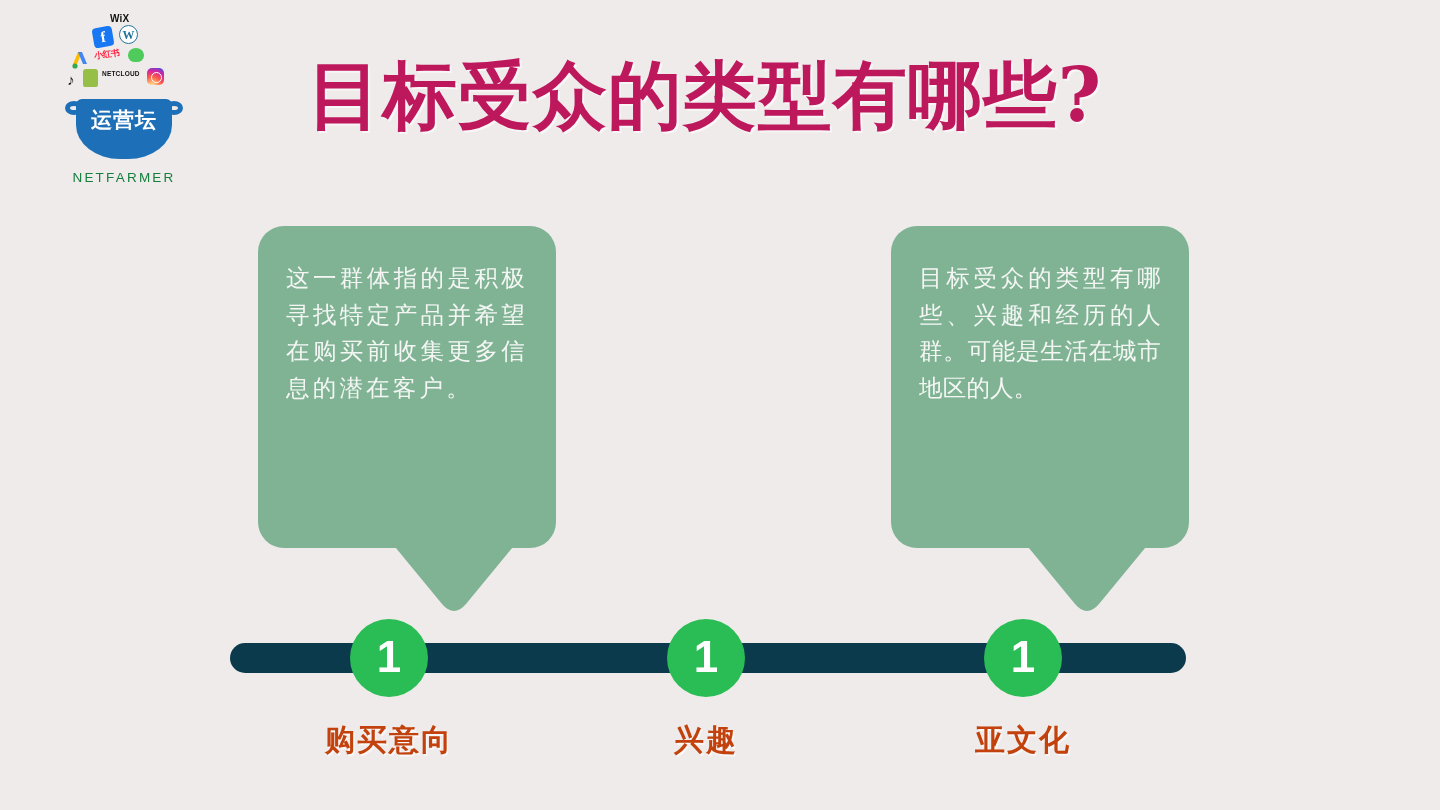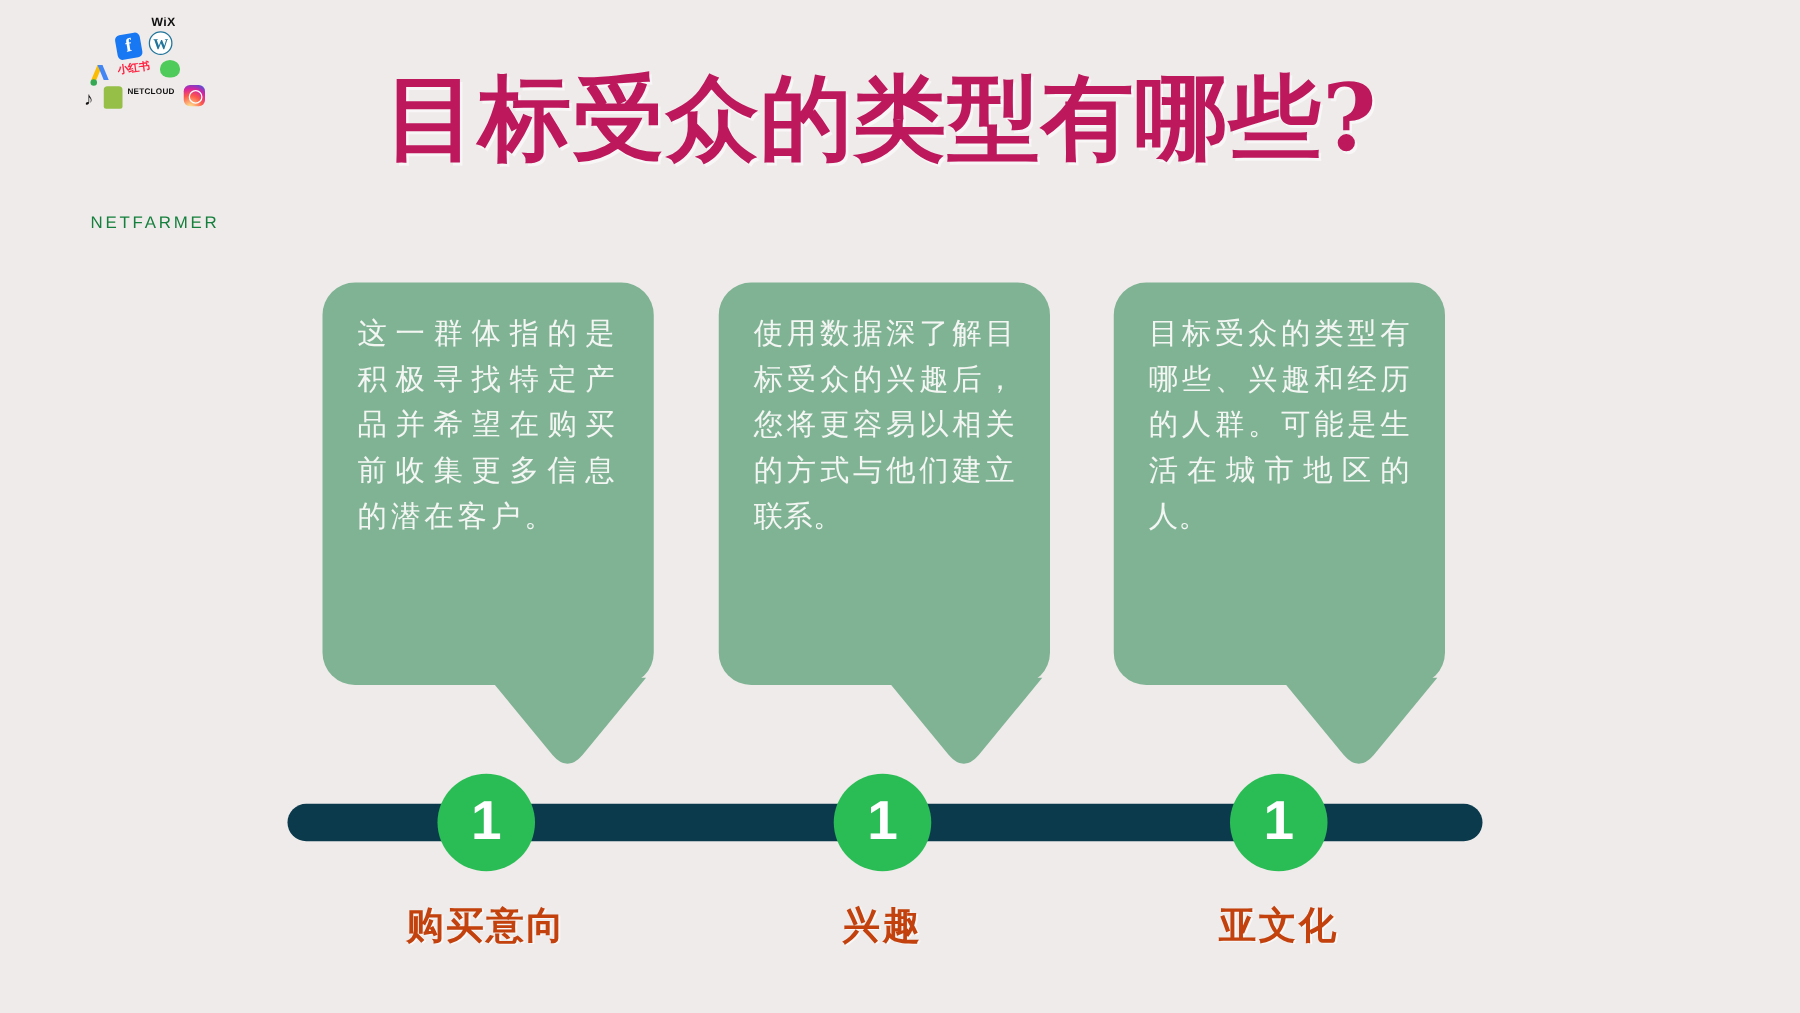--- a/index.html
+++ b/index.html
@@ -39,21 +39,21 @@
     position: absolute;
     display: flex;
     align-items: center;
     justify-content: center;
     font-weight: 700;
     line-height: 1;
     overflow: hidden;
     color: #fff;
   }
   .mini-wix {
-    left: 59px; top: 2px;
+    left: 48px; top: 2px;
     font-size: 10px; color: #111; font-weight: 800;
     letter-spacing: .2px;
   }
   .mini-fb {
     left: 31px; top: 15px; width: 20px; height: 20px;
     background: #1877F2; border-radius: 4px;
     font-size: 15px; font-family: "Liberation Serif", serif;
     transform: rotate(-10deg);
   }
   .mini-wp {
@@ -168,26 +168,26 @@
   .card {
     position: absolute;
     top: 0;
     width: 265px;
     height: 322px;
     filter: drop-shadow(0 0 0 rgba(0,0,0,0));
   }
   .card-body {
     position: absolute;
     left: 0; top: 0;
-    width: 265px; height: 322px;
+    width: 298px; height: 322px;
     background: #7FB394;
     border-radius: 26px;
     display: flex;
     align-items: flex-start;
-    padding: 22px 28px 0 28px;
+    padding: 34px 28px 0 28px;
   }
   .card-text {
     color: #F4F6F4;
     font-size: 23.5px;
     line-height: 1.56;
     text-align: justify;
     text-align-last: left;
     letter-spacing: .2px;
     font-weight: 400;
     width: 100%;
@@ -277,49 +277,45 @@
         </svg>
       </span>
       <span class="mini mini-xhs">小红书</span>
       <span class="mini mini-wechat"></span>
       <span class="mini mini-tiktok">♪</span>
       <span class="mini mini-shopify"></span>
       <span class="mini mini-netcloud">NETCLOUD</span>
       <span class="mini mini-ig"></span>
     </div>
 
+    <div class="pot">
+      <span class="pot-handle l"></span>
+      <span class="pot-handle r"></span>
+      <span class="pot-body"></span>
+      <span class="pot-text">运营坛</span>
+    </div>
 
     <div class="logo-word">NETFARMER</div>
   </div>
 
   <h1 class="title">目标受众的类型有哪些?</h1>
 
   <div class="cards">
 
     <div class="card card-1">
       <div class="card-body">
         <p class="card-text spaced">这一群体指的是积极寻找特定产品并希望在购买前收集更多信息的潜在客户。</p>
       </div>
       <div class="card-tail">
         <svg width="126" height="82" viewBox="0 0 126 82">
           <path d="M0 0 H126 L75 62 q-12 14 -24 0 Z" fill="#7FB394"></path>
         </svg>
       </div>
     </div>
 
-    <div class="card card-2">
-      <div class="card-body">
-        <p class="card-text">使用数据深了解目标受众的兴趣后，您将更容易以相关的方式与他们建立联系。</p>
-      </div>
-      <div class="card-tail">
-        <svg width="126" height="82" viewBox="0 0 126 82">
-          <path d="M0 0 H126 L75 62 q-12 14 -24 0 Z" fill="#7FB394"></path>
-        </svg>
-      </div>
-    </div>
 
     <div class="card card-3">
       <div class="card-body">
         <p class="card-text">目标受众的类型有哪些、兴趣和经历的人群。可能是生活在城市地区的人。</p>
       </div>
       <div class="card-tail">
         <svg width="126" height="82" viewBox="0 0 126 82">
           <path d="M0 0 H126 L75 62 q-12 14 -24 0 Z" fill="#7FB394"></path>
         </svg>
       </div>

